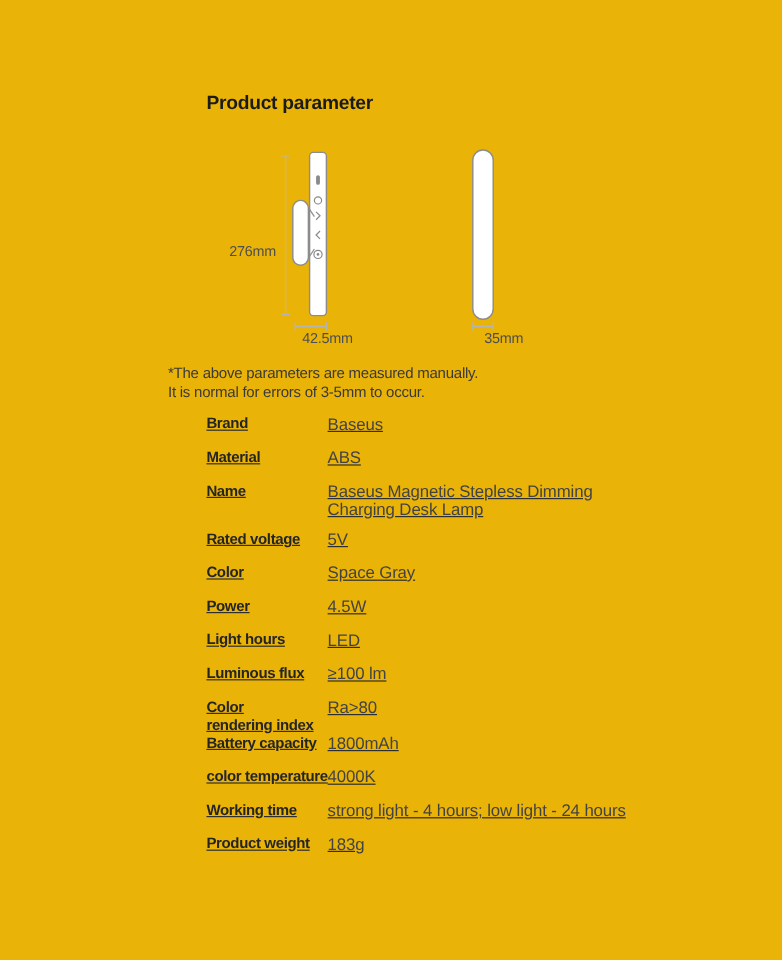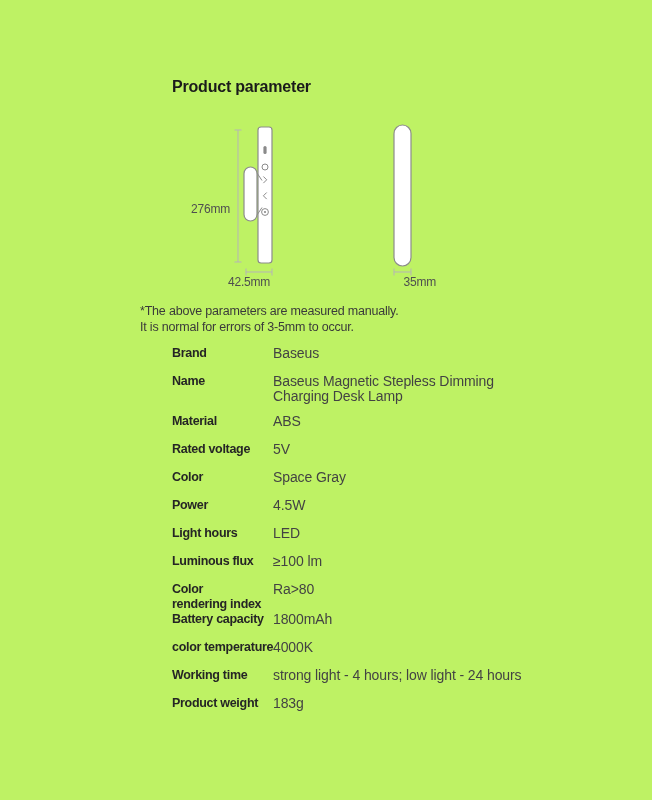--- a/index.html
+++ b/index.html
@@ -1,52 +1,52 @@
 <!DOCTYPE html>
 <html><head>
 <meta charset="utf-8">
 <style>
   * { margin:0; padding:0; box-sizing:border-box; }
   html,body { background:#ffffff; }
   .screen {
     position:relative;
     width:652px; height:800px;
-    background:#bef264;
+    background:#eab308;
     font-family:"Liberation Sans","DejaVu Sans",sans-serif;
     color:#2f2f2f;
     overflow:hidden;
   }
 
   
   .page-title {
     position:absolute; left:172px; top:78px;
     font-size:16px; font-weight:700; color:#1b1b1b;
     letter-spacing:-0.2px;
   }
 
   
   .diagram { position:absolute; left:180px; top:113px; width:300px; height:185px; }
   .diagram svg { position:absolute; left:0; top:0; }
   .dim-label {
     position:absolute; font-size:12px; color:#4f4f4f; letter-spacing:-0.2px;
   }
   .dim-height { left:4px; top:69px; width:46px; text-align:right;margin-top:20px; }
-  .dim-side-width  { left:48px;  top:162px; width:66px; text-align:left; }
+  .dim-side-width  { left:48px;  top:162px; width:66px; text-align:right; }
   .dim-front-width { left:190px; top:162px; width:66px; text-align:right; }
 
   
   .note {
     position:absolute; left:140px; top:304px; width:320px;
     text-align:left; font-size:12.5px; line-height:15.5px; color:#3a3a3a;
     letter-spacing:-0.2px;
   }
 
   
   .specs { position:absolute; left:172px; top:346px; width:462px; }
-  .spec-row { display:flex; align-items:flex-start; margin-bottom:13px; }
+  .spec-row { display:flex; align-items:flex-start; margin-bottom:13px;text-decoration:underline; }
   .spec-row--name { margin-bottom:10px; }
   .spec-row--cri  { margin-bottom:0px; }
   .spec-label {
     flex:0 0 101px; width:101px;
     font-size:12.5px; font-weight:700; color:#252525;
     line-height:15px; letter-spacing:-0.3px; white-space:pre;
   }
   .spec-value {
     flex:1 1 auto;
     font-size:14px; color:#434343;
@@ -111,29 +111,29 @@
     <div>It is normal for errors of 3-5mm to occur.</div>
   </div>
 
   <div class="specs">
 
     <div class="spec-row">
       <div class="spec-label">Brand</div>
       <div class="spec-value">Baseus</div>
     </div>
 
+    <div class="spec-row">
+      <div class="spec-label">Material</div>
+      <div class="spec-value">ABS</div>
+    </div>
+
     <div class="spec-row spec-row--name">
       <div class="spec-label">Name</div>
       <div class="spec-value">Baseus Magnetic Stepless Dimming
 Charging Desk Lamp</div>
-    </div>
-
-    <div class="spec-row">
-      <div class="spec-label">Material</div>
-      <div class="spec-value">ABS</div>
     </div>
 
     <div class="spec-row">
       <div class="spec-label">Rated voltage</div>
       <div class="spec-value">5V</div>
     </div>
 
     <div class="spec-row">
       <div class="spec-label">Color</div>
       <div class="spec-value">Space Gray</div>

